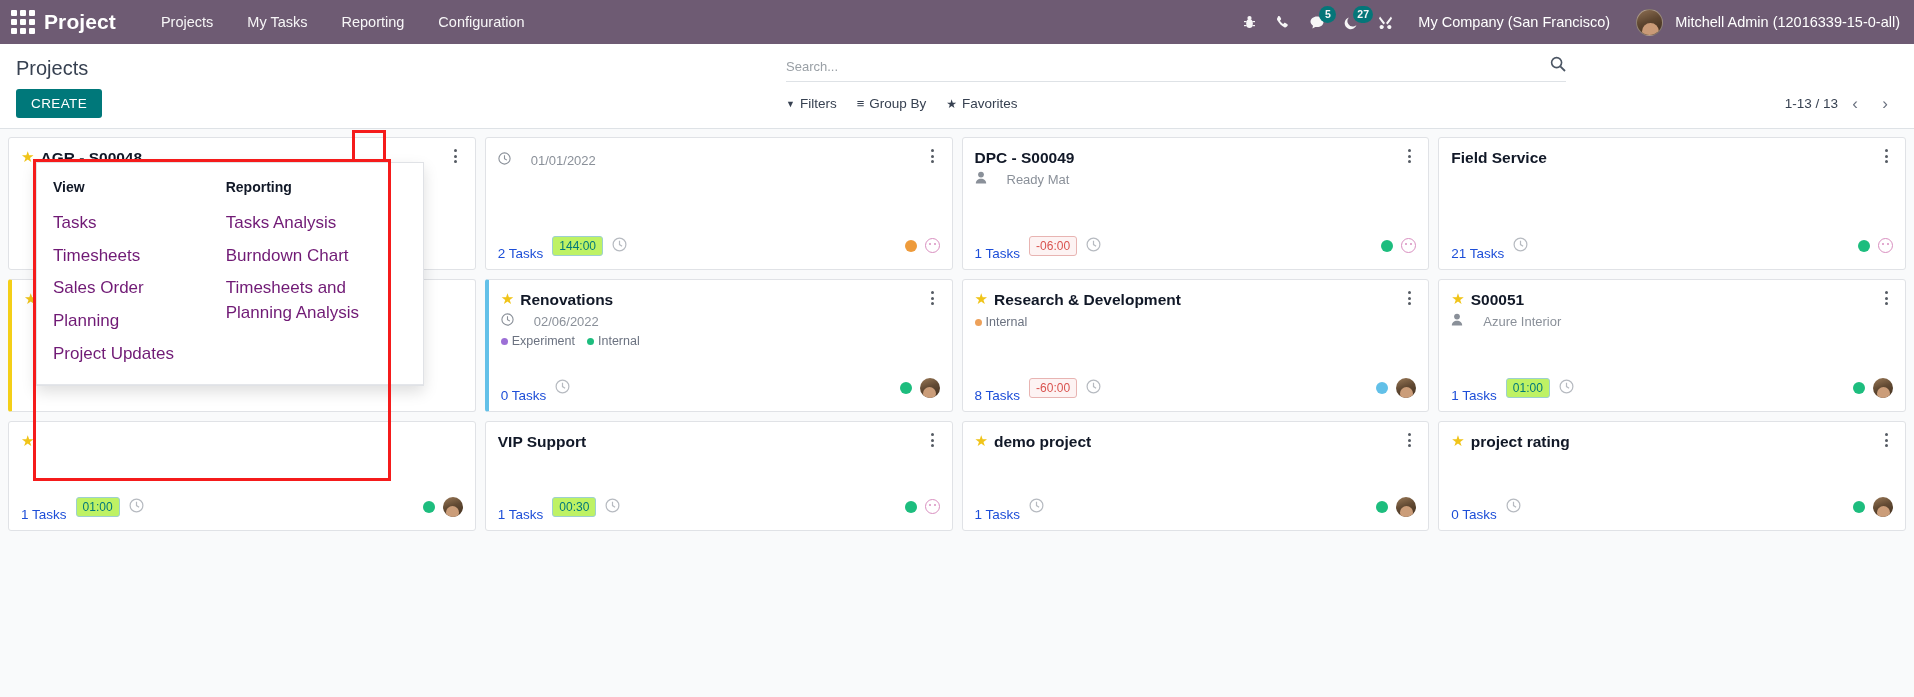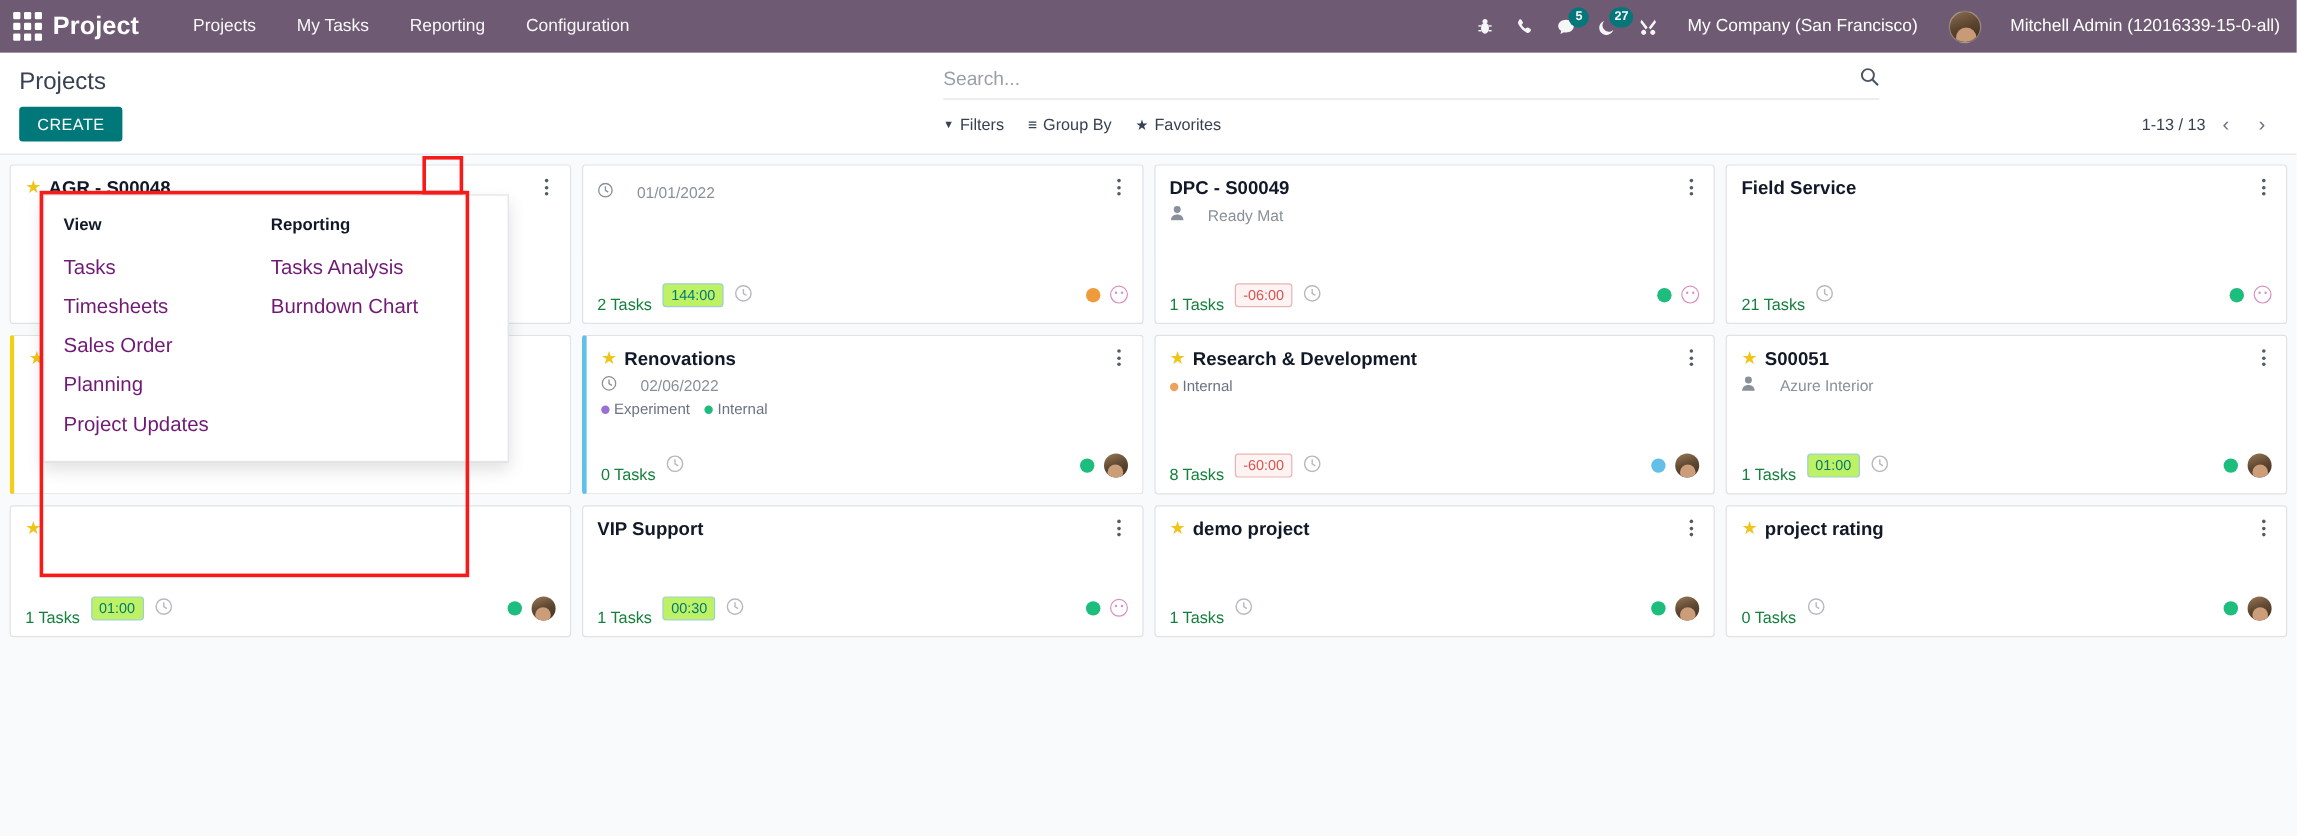--- a/index.html
+++ b/index.html
@@ -76,21 +76,21 @@
     text-align: center;
     padding: 0 4px;
   }
   .company-name {
     font-size: 14.5px;
     padding: 0 16px;
     cursor: pointer;
     white-space: nowrap;
   }
   .user-box {
-    display: flex; align-items: center; gap: 24px;
+    display: flex; align-items: center; gap: 12px;
     padding-left: 10px; cursor: pointer;
   }
   .avatar-nav {
     width: 27px; height: 27px; border-radius: 50%;
     background: linear-gradient(160deg,#8d6f53 0%, #5e4630 45%, #3b2a1b 100%);
     border: 1px solid rgba(255,255,255,.35);
     position: relative; overflow: hidden;
   }
   .avatar-nav::after{
     content:""; position:absolute; left:5px; top:13px; width:17px; height:17px;
@@ -119,21 +119,21 @@
     left: 786px;
     top: 12px;
     width: 780px;
     display: flex;
     align-items: center;
     border-bottom: 1px solid #dee2e6;
     padding-bottom: 5px;
   }
   .searchbar input {
     border: 0; outline: 0; flex: 1;
-    font-size: 16px;
+    font-size: 13px;
     font-family: "Liberation Sans", sans-serif;
     color: #374151;
     background: transparent;
   }
   .searchbar input::placeholder { color: #9aa0a6; }
   .search-icon-btn {
     color: #6b7280; font-size: 16px; cursor: pointer; padding-left: 8px;
   }
   .cp-row2 {
     display: flex; align-items: center; padding: 9px 16px 0 16px;
@@ -237,21 +237,21 @@
     display: flex; gap: 12px; font-size: 12.5px; color: #6b7280;
     align-items: center;
   }
   .tagdot { width: 7px; height: 7px; border-radius: 50%; display: inline-block; margin-right: 4px; }
   .k-foot {
     margin-top: auto;
     display: flex; align-items: center; gap: 9px;
     padding-top: 12px;
   }
   .tasks-link {
-    color: #15803d; font-size: 13.5px; cursor: pointer; white-space: nowrap; margin-top: 16px;
+    color: #1d4ed8; font-size: 13.5px; cursor: pointer; white-space: nowrap; margin-top: 16px;
   }
   .hours-badge {
     font-size: 12px;
     padding: 2px 6px;
     border-radius: 3px;
     border: 1px solid;
     white-space: nowrap;
   }
   .hours-badge.ok { color: #00787a; border-color: #9dd0cf; background: #bef264; }
   .hours-badge.warn { color: #d9534f; border-color: #e8b4b2; background: #fdf3f3; }
@@ -761,20 +761,21 @@
         <div class="dd-link">Tasks</div>
         <div class="dd-link">Timesheets</div>
         <div class="dd-link">Sales Order</div>
         <div class="dd-link">Planning</div>
         <div class="dd-link">Project Updates</div>
       </div>
       <div class="dd-col right">
         <div class="dd-head">Reporting</div>
         <div class="dd-link">Tasks Analysis</div>
         <div class="dd-link">Burndown Chart</div>
+        <div class="dd-link">Timesheets and Planning Analysis</div>
       </div>
     </div>
     <div class="dd-divider"></div>
   </div>
 
   <div class="menu-highlight" style="left:33px; top:30px; width:358px; height:322px;"></div>
   <div class="menu-highlight" style="left:352px; top:1px; width:34px; height:32px;"></div>
 </div>
 
 </body></html>

